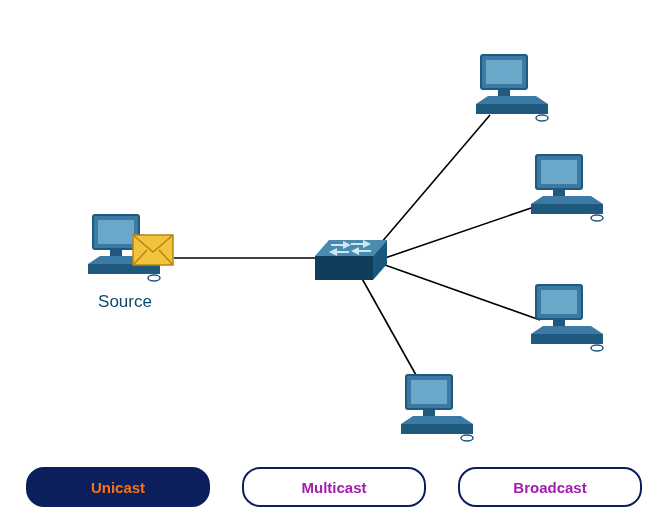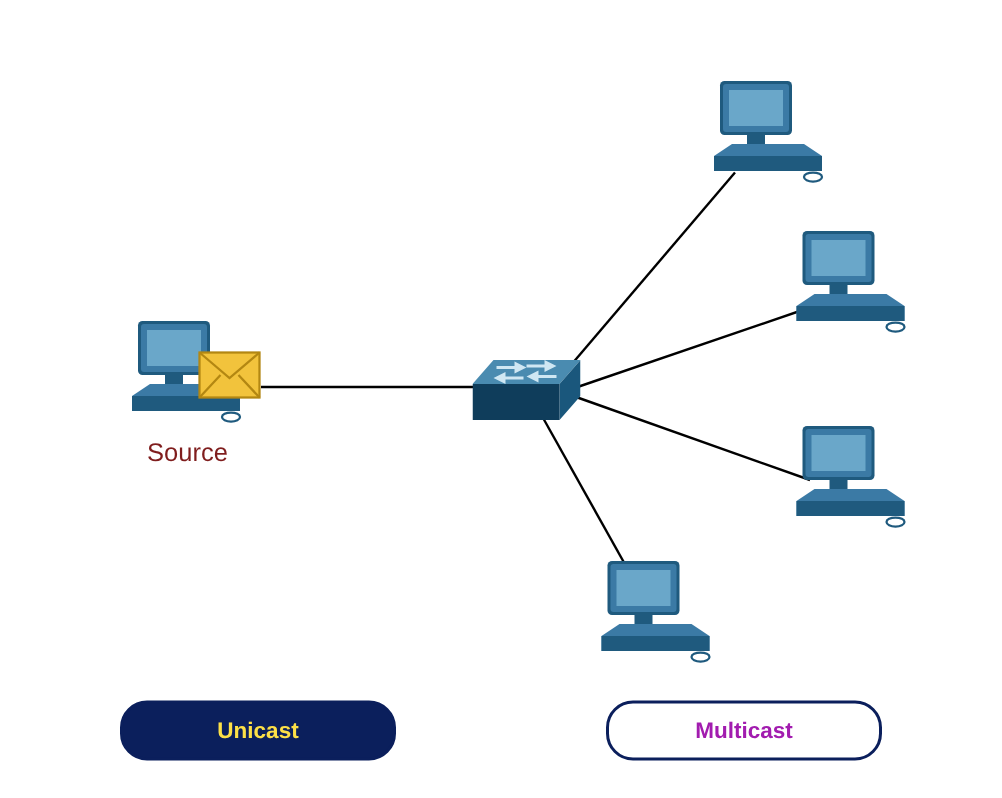--- a/index.html
+++ b/index.html
@@ -1,21 +1,21 @@
 <!DOCTYPE html>
 <html><head>
 <meta charset="utf-8">
 <style>
 html,body{margin:0;padding:0;width:668px;height:532px;background:#fff;font-family:Arial,Helvetica,sans-serif;overflow:hidden}
 .stage{position:relative;width:668px;height:532px}
 .node{position:absolute}
-.pc-label{position:absolute;color:#7f1d1d;font-size:17px;text-align:center}
+.pc-label{position:absolute;color:#0c4a6e;font-size:17px;text-align:center}
 .buttons{position:absolute;left:0;bottom:20px;width:668px;height:50px;display:flex;justify-content:space-around;align-items:center;padding:0 10px;box-sizing:border-box}
 .btn{width:180px;height:36px;border-radius:18px;border:2px solid #0b1f5c;background:#fff;color:#a21caf;font-weight:700;font-size:15px;display:flex;align-items:center;justify-content:center;cursor:pointer}
-.btn.active{background:#0b1f5c;color:#fde047}
+.btn.active{background:#0b1f5c;color:#f97316}
 svg.pc{width:80px;height:80px}
 svg.switch{width:72px;height:40px}
 svg.env{width:42px;height:32px}
 .links line{stroke:#000;stroke-width:1.6}
 </style>
 </head>
 <body>
 
 <div class="stage">
 
@@ -102,15 +102,16 @@
         <rect x="28" y="40" width="12" height="6" fill="#1f5a7e"></rect>
         <path d="M6 54 L18 46 L66 46 L78 54 L78 64 L6 64 Z" fill="#3b7aa5"></path>
         <path d="M6 54 L78 54 L78 64 L6 64 Z" fill="#1f5a7e"></path>
         <ellipse cx="72" cy="68" rx="6" ry="3" fill="none" stroke="#1f5a7e" stroke-width="1.5"></ellipse>
     </svg>
   </div>
 
   <div class="buttons">
     <div class="btn active">Unicast</div>
     <div class="btn">Multicast</div>
+    <div class="btn">Broadcast</div>
   </div>
 
 </div>
 
 </body></html>

